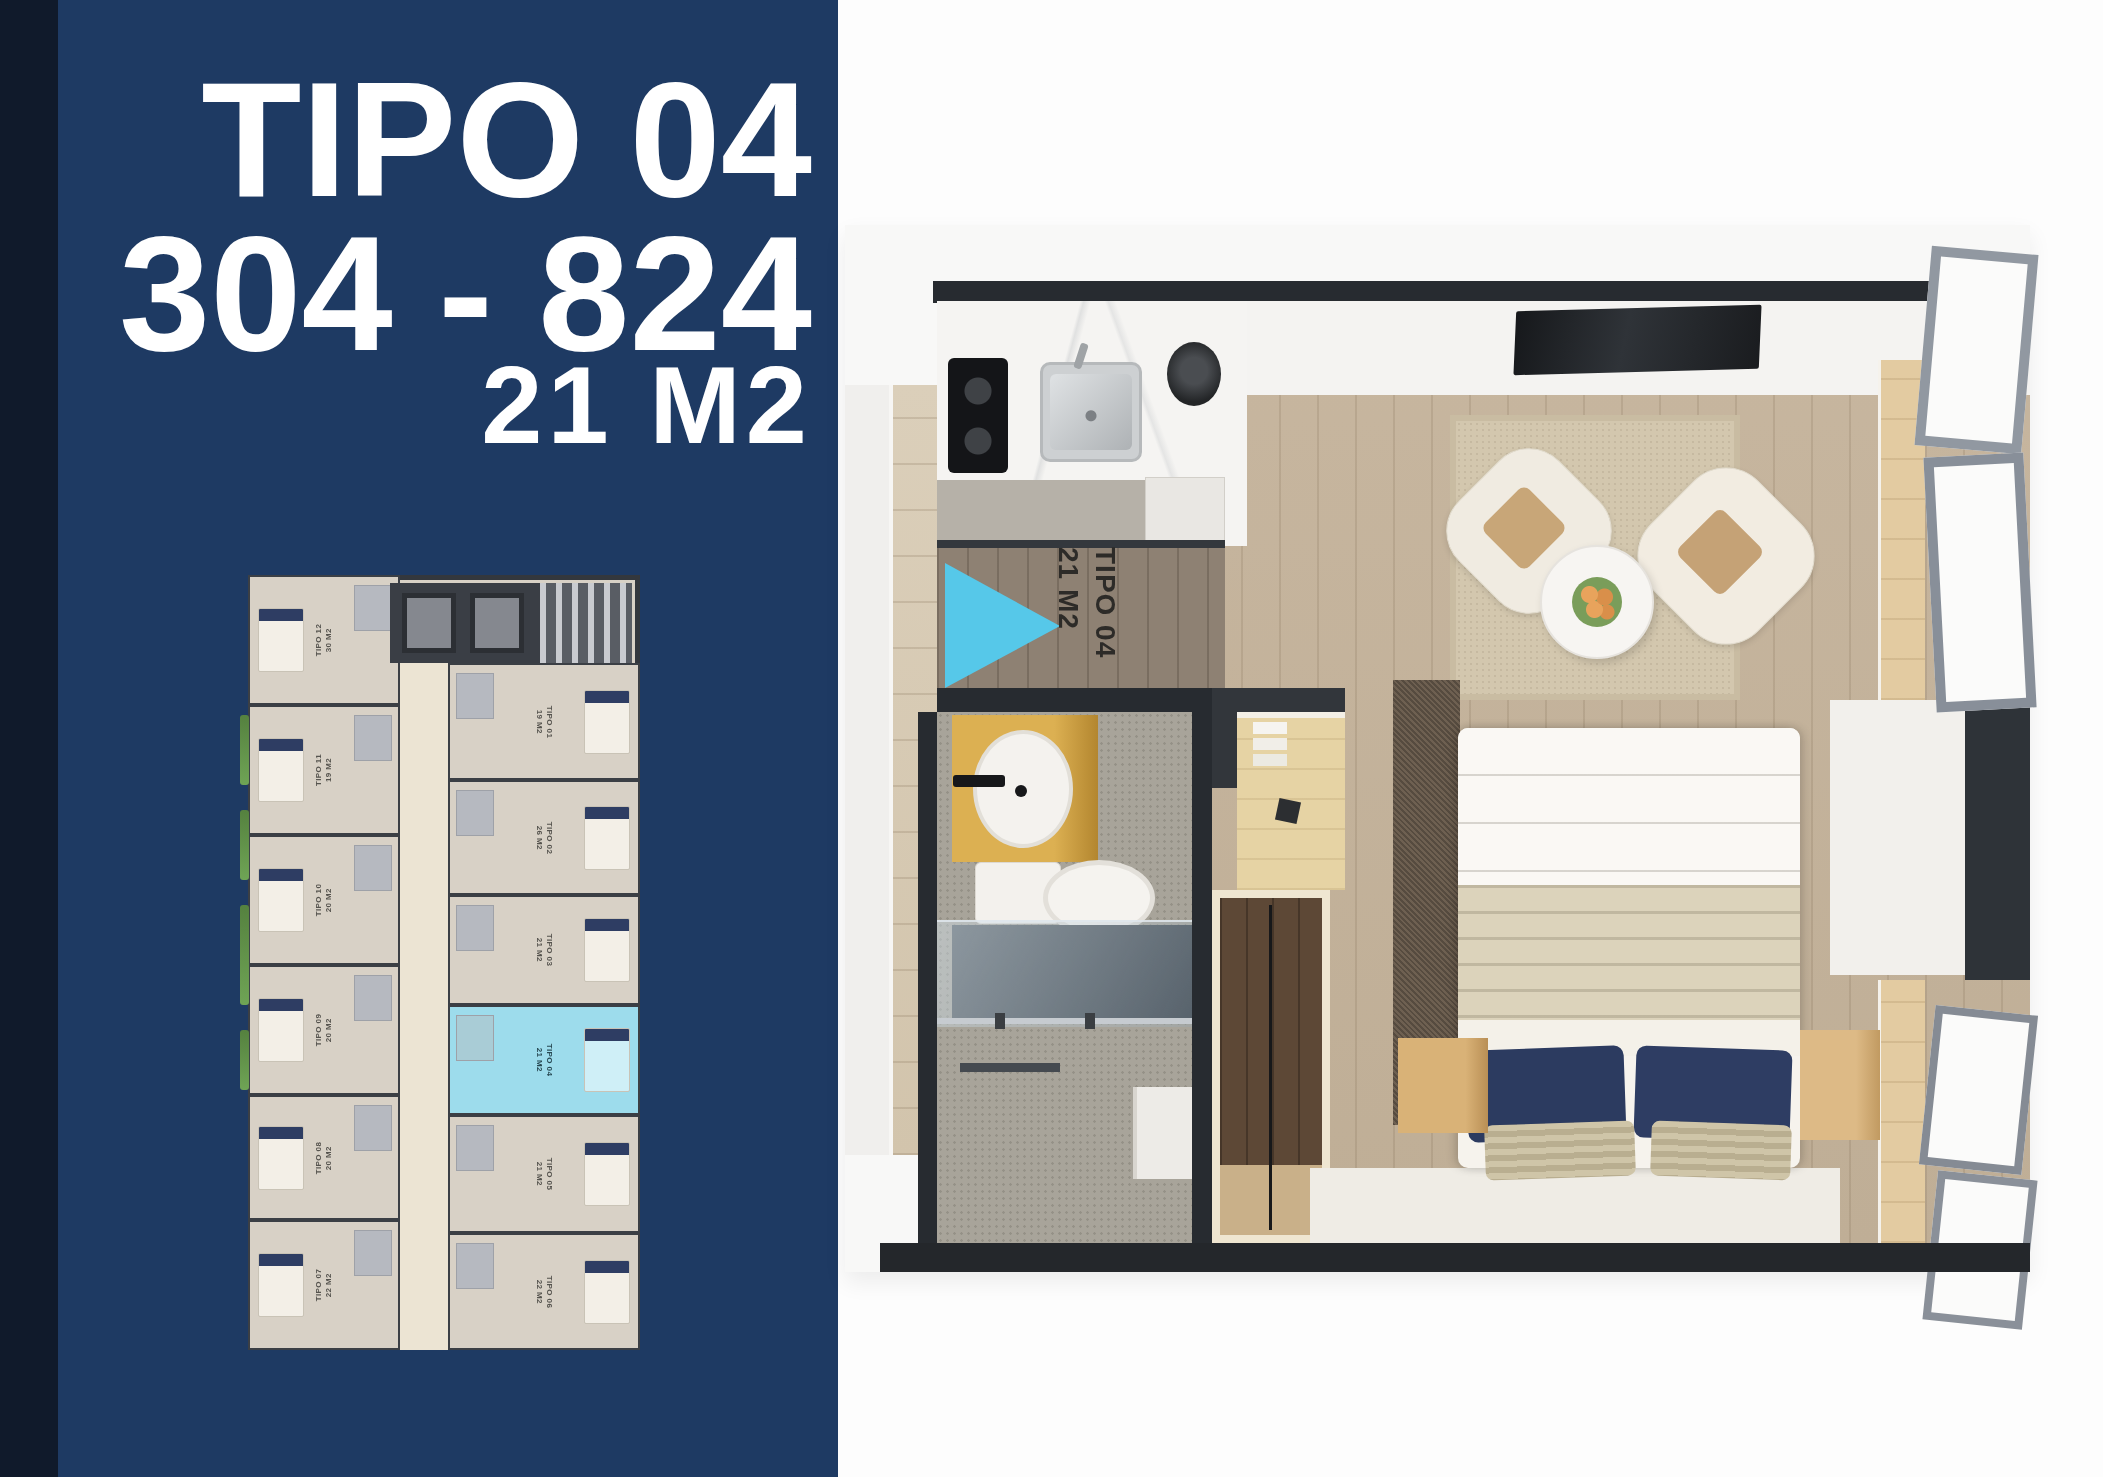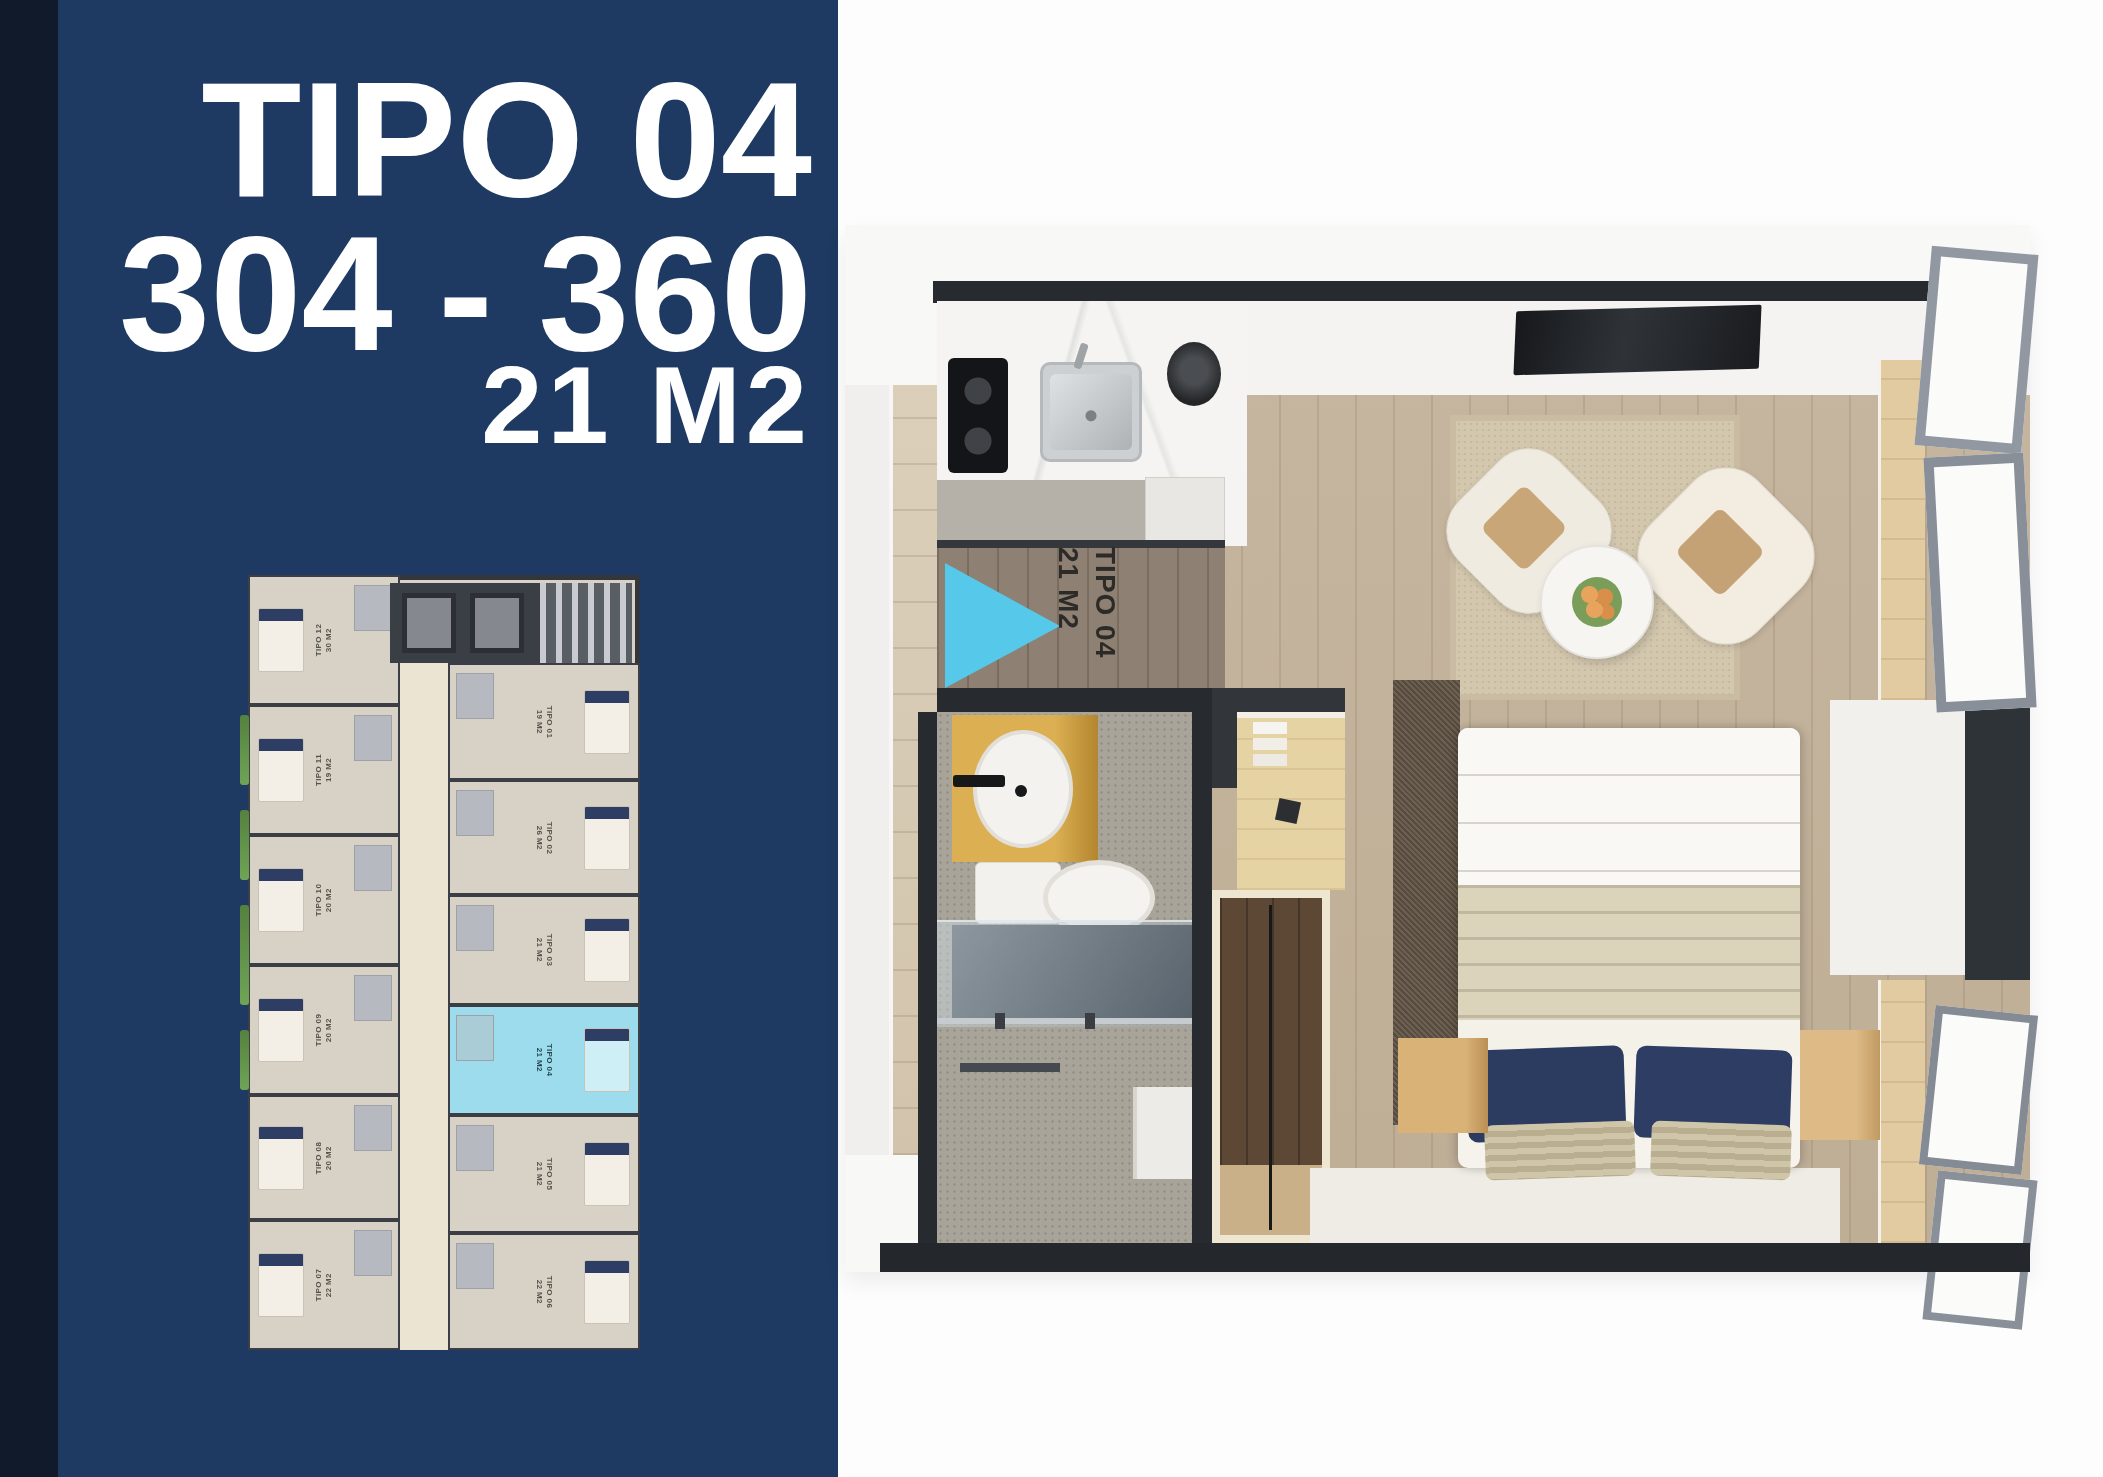--- a/index.html
+++ b/index.html
@@ -45,21 +45,21 @@
 </head>
 <body>
 
 <div id="canvas">
 
   <div id="dark-strip" class="abs"></div>
 
   <div id="sidebar" class="abs">
     <div id="title">
       <div class="l1">TIPO 04</div>
-      <div class="l2">304 - 360</div>
+      <div class="l2">304 - 824</div>
       <div class="l3">21 M2</div>
     </div>
 
     <div id="key-plan" class="abs" style="left:182px;top:575px;width:400px;height:775px;">
       <div id="kp-building"></div>
       <div id="kp-corridor"></div>
       <div id="kp-units">
           <div class="kp-unit" data-col="L" style="left: 8px; top: 0px; width: 152px; height: 130px;">
             <span class="kp-label">
               <span style="display: block;">TIPO 12</span>

